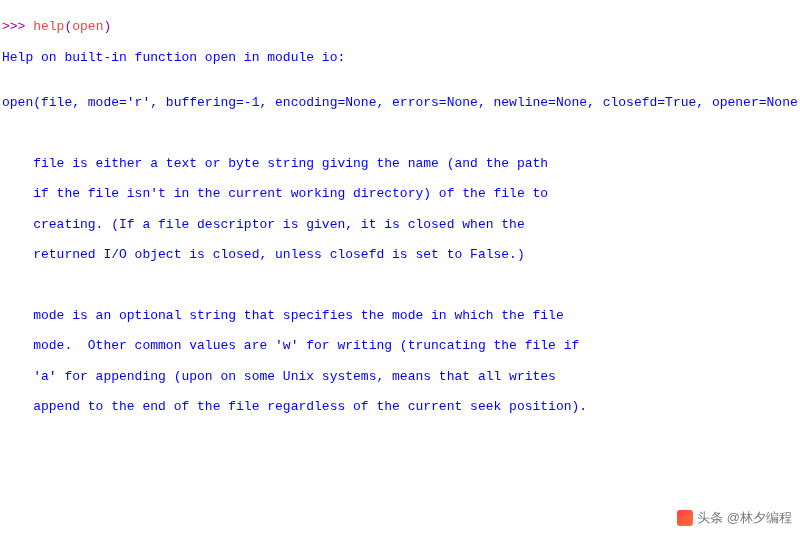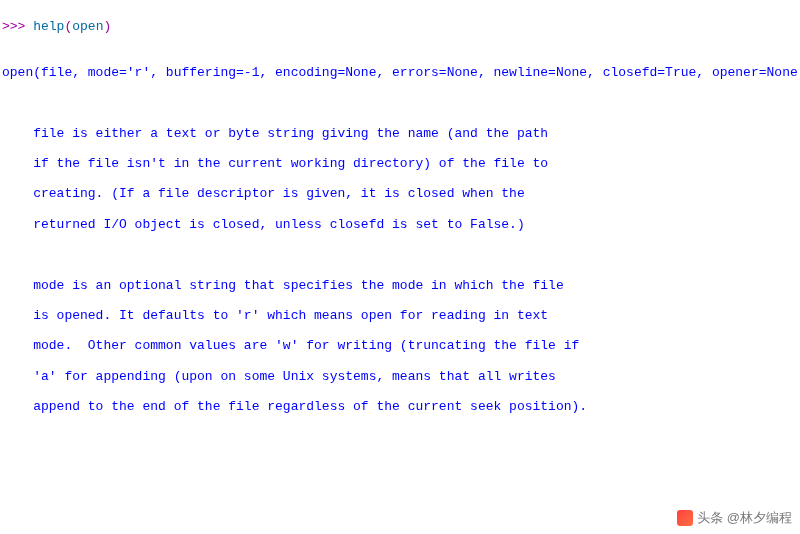--- a/index.html
+++ b/index.html
@@ -11,21 +11,21 @@
     font-family: "Consolas", "Courier New", monospace;
     font-size: 13px;
     line-height: 15.2px;
   }
   .terminal {
     padding: 4px 2px;
     white-space: pre;
   }
   .line { color: #0000ff; }
   .prompt-punct { color: #a000a0; }
-  .ident { color: #0369a1; }
+  .ident { color: #ef4444; }
   .paren { color: #a000a0; }
   .watermark {
     position: absolute;
     right: 8px;
     bottom: 8px;
     font-family: "Microsoft YaHei", "PingFang SC", sans-serif;
     font-size: 13px;
     color: #7a7a7a;
     display: flex;
     align-items: center;
@@ -36,30 +36,30 @@
     height: 16px;
     border-radius: 3px;
     background: linear-gradient(135deg, #ff4040 0%, #ff7040 100%);
   }
 </style>
 </head>
 <body>
 
 <div class="terminal">
 <div class="line"><span class="prompt-punct">&gt;&gt;&gt; </span><span class="ident">help</span><span class="paren">(</span><span class="ident">open</span><span class="paren">)</span></div>
+<div class="line">Help on built-in function open in module io:</div>
 <div class="line"></div>
 <div class="line">open(file, mode='r', buffering=-1, encoding=None, errors=None, newline=None, closefd=True, opener=None)</div>
 <div class="line">    </div>
 <div class="line">    file is either a text or byte string giving the name (and the path</div>
 <div class="line">    if the file isn't in the current working directory) of the file to</div>
 <div class="line">    creating. (If a file descriptor is given, it is closed when the</div>
 <div class="line">    returned I/O object is closed, unless closefd is set to False.)</div>
 <div class="line">    </div>
 <div class="line">    mode is an optional string that specifies the mode in which the file</div>
-<div class="line">    is opened. It defaults to 'r' which means open for reading in text</div>
 <div class="line">    mode.  Other common values are 'w' for writing (truncating the file if</div>
 <div class="line">    'a' for appending (upon on some Unix systems, means that all writes</div>
 <div class="line">    append to the end of the file regardless of the current seek position).</div>
 
 
 
 
 
 
 

